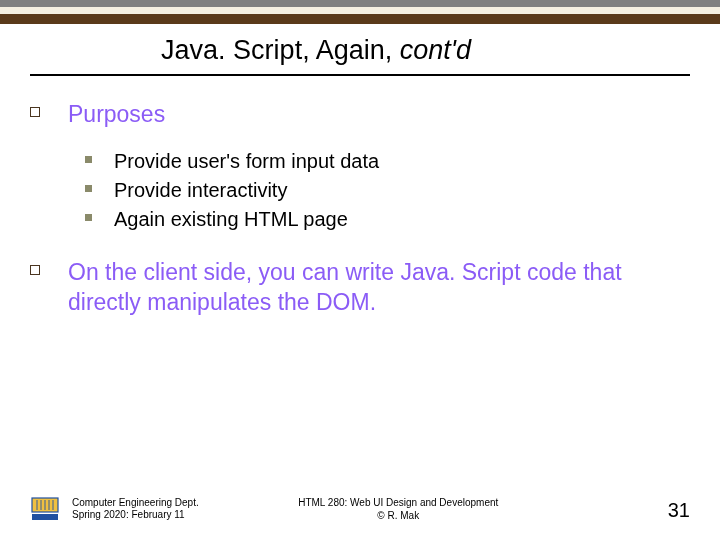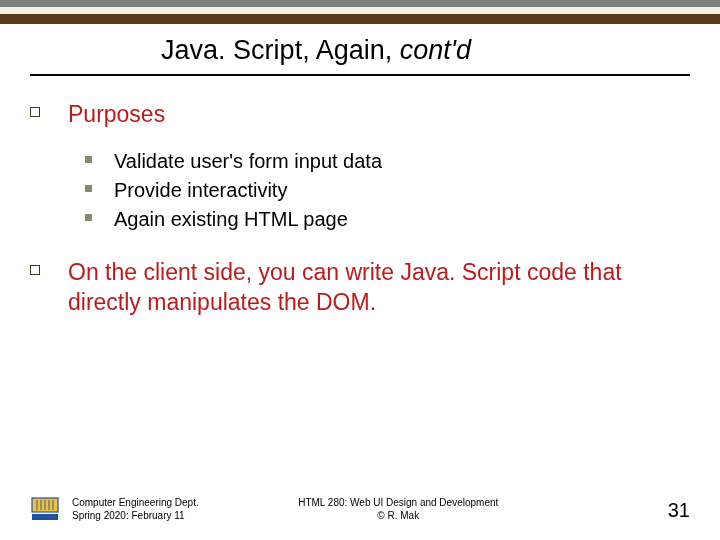--- a/index.html
+++ b/index.html
@@ -71,21 +71,21 @@
     width: 10px;
     height: 10px;
     border: 1.5px solid #4a3520;
     box-sizing: border-box;
     margin-top: 7px;
     margin-right: 28px;
     flex-shrink: 0;
   }
   .lvl1 .text1 {
     font-size: 23px;
-    color: #b91c1c;
+    color: #8b5cf6;
     line-height: 1.3;
   }
   .sub {
     margin-left: 55px;
     margin-top: 18px;
     margin-bottom: 26px;
   }
   .lvl2 {
     display: flex;
     align-items: flex-start;
@@ -110,21 +110,21 @@
     position: absolute;
     bottom: 18px;
     left: 30px;
     width: 660px;
     display: flex;
     align-items: flex-end;
     justify-content: space-between;
   }
   .footer-left {
     display: flex;
-    align-items: flex-end;
+    align-items: center;
     gap: 12px;
     margin-top: 15px;
   }
   .logo {
     width: 30px;
     height: 26px;
   }
   .footer-text {
     font-size: 10px;
     color: #000;
@@ -161,21 +161,21 @@
 <div class="content">
 
   <div class="lvl1">
     <div class="bullet-sq-open"></div>
     <div class="text1">Purposes</div>
   </div>
 
   <div class="sub">
     <div class="lvl2">
       <div class="bullet-sq-filled"></div>
-      <div class="text2">Validate user's form input data</div>
+      <div class="text2">Provide user's form input data</div>
     </div>
     <div class="lvl2">
       <div class="bullet-sq-filled"></div>
       <div class="text2">Provide interactivity</div>
     </div>
     <div class="lvl2">
       <div class="bullet-sq-filled"></div>
       <div class="text2">Again existing HTML page</div>
     </div>
   </div>

